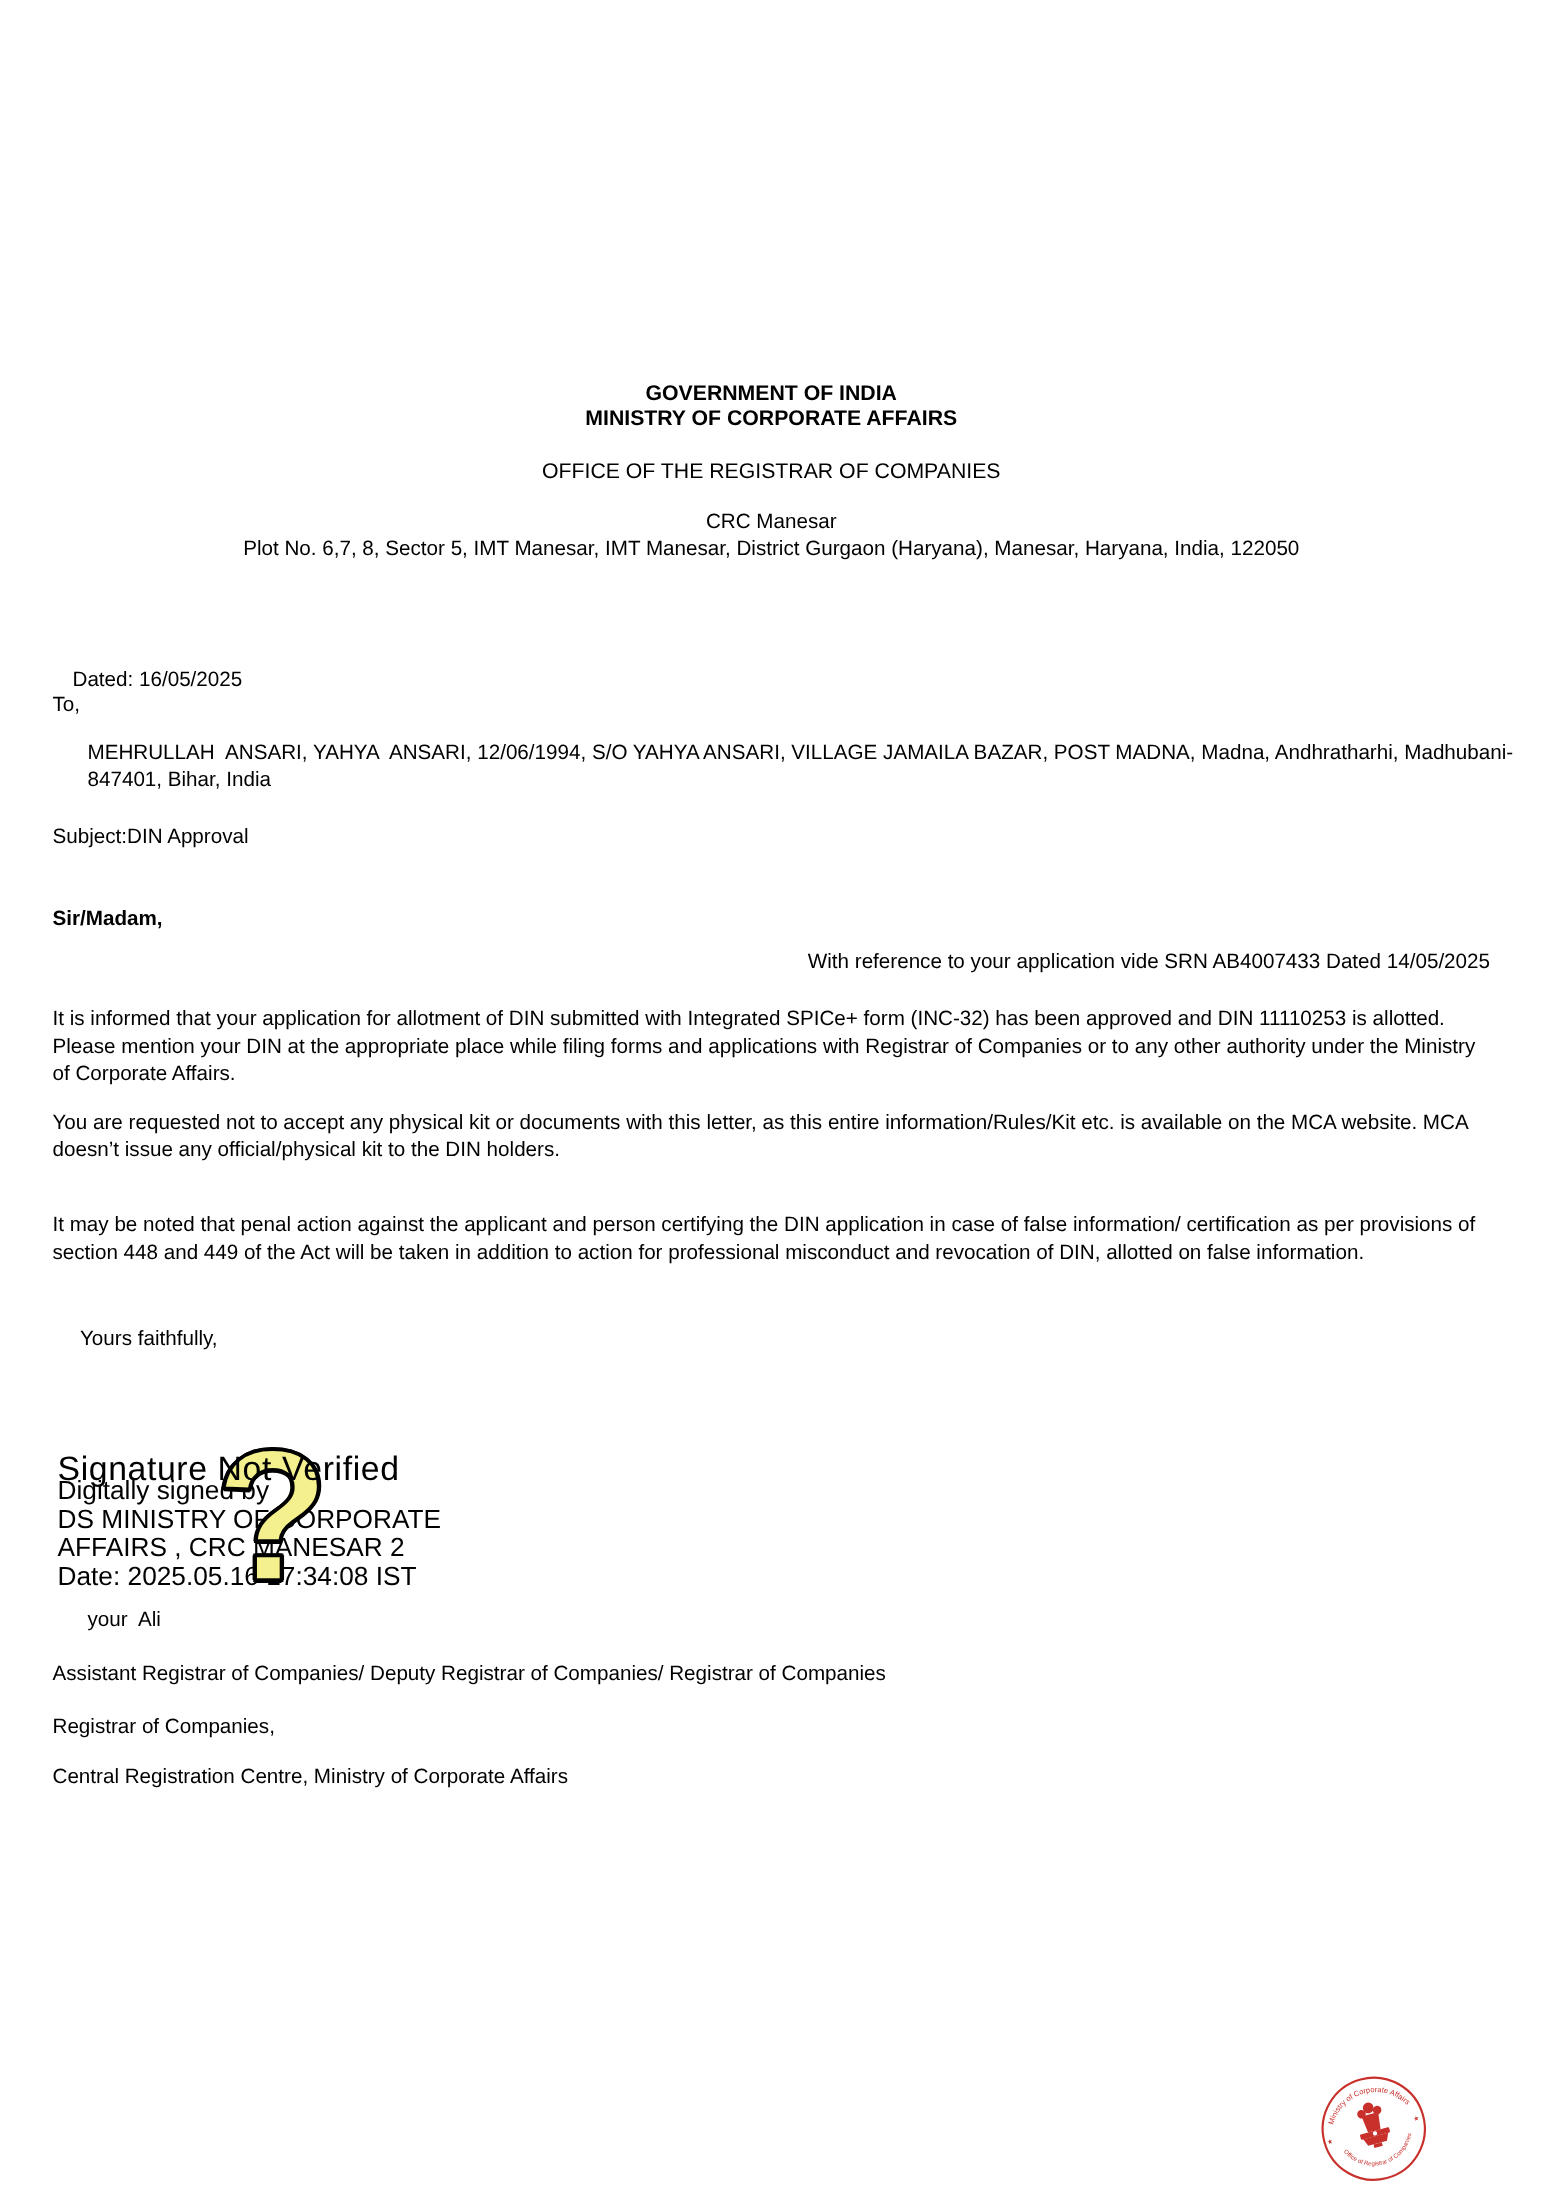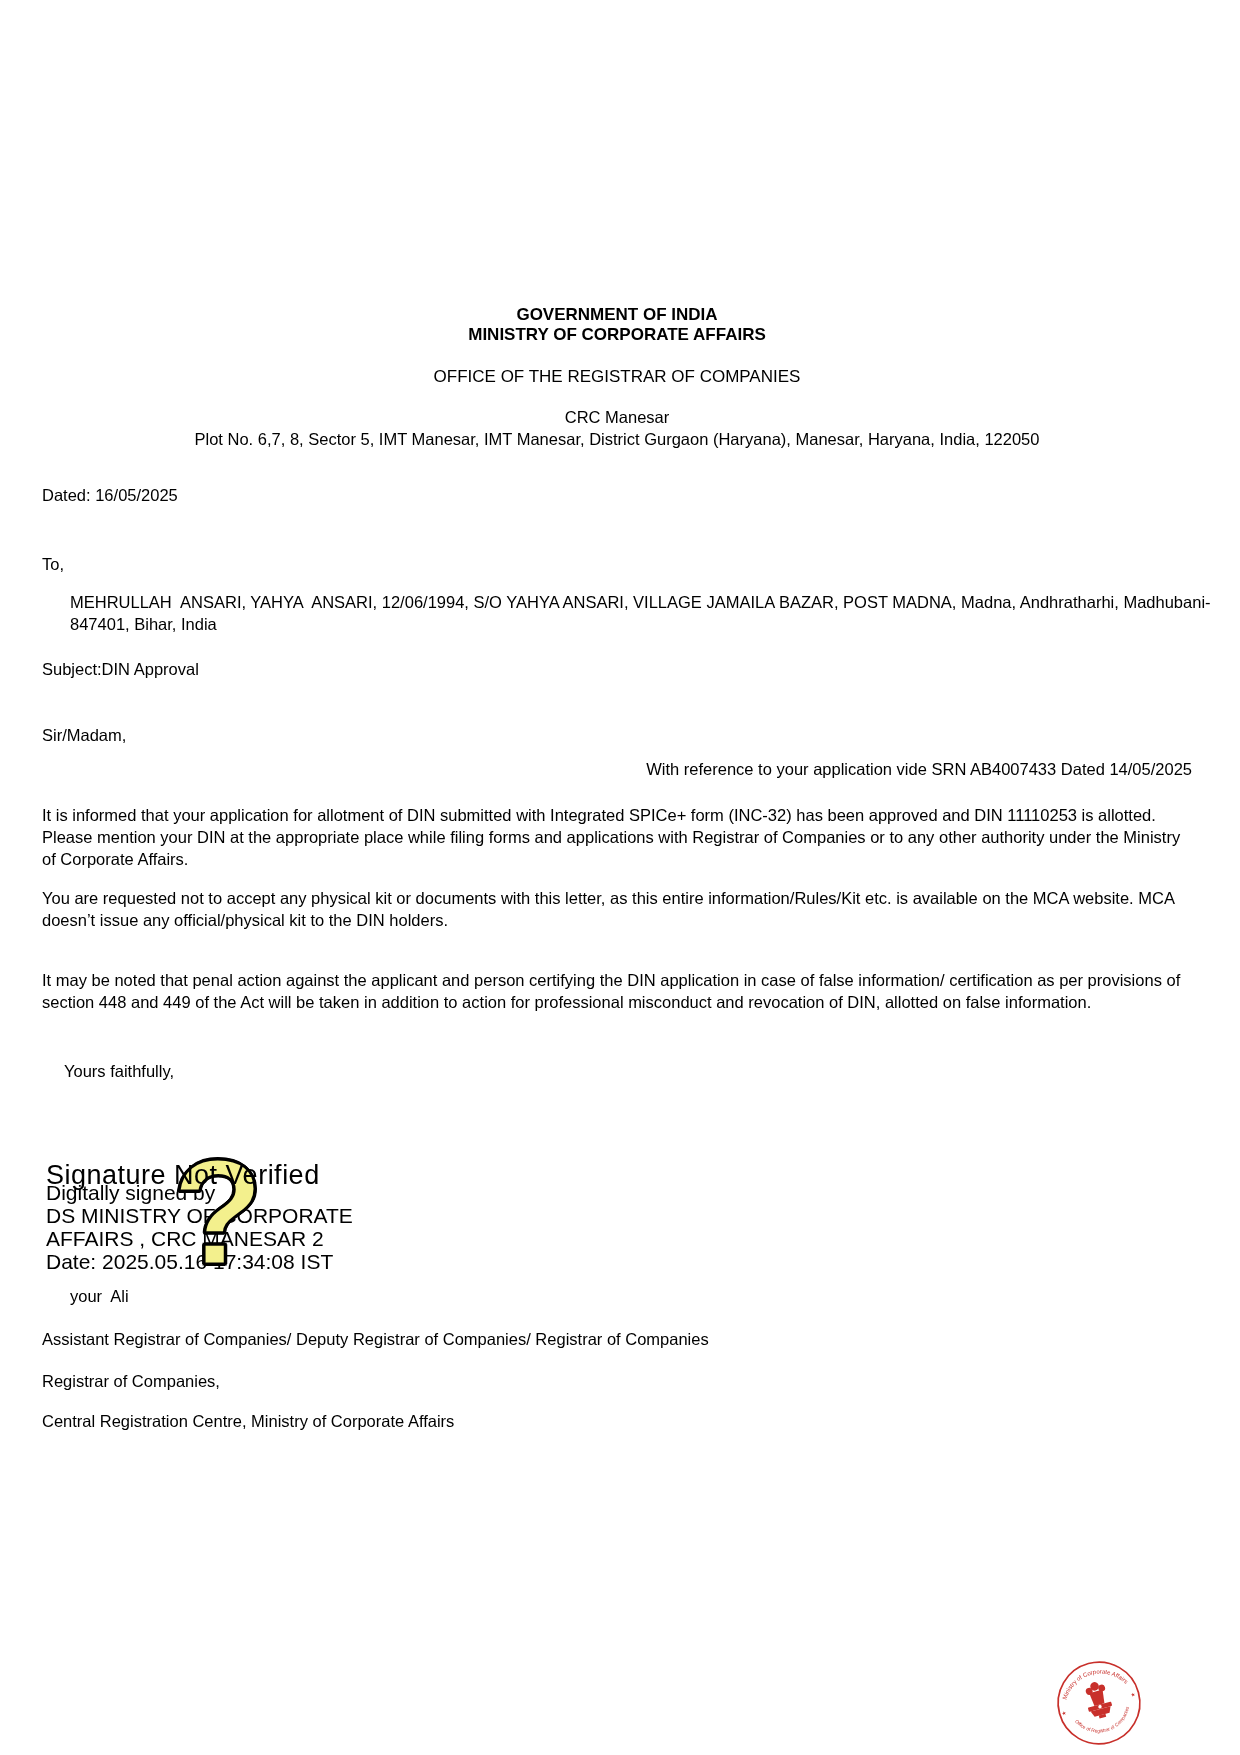--- a/index.html
+++ b/index.html
@@ -16,25 +16,25 @@
   .bold{font-weight:bold;}
   .body-text{font-size:16.5px;line-height:22px;}
   .pre{white-space:pre-wrap;margin-left:28px;}
 
   .hdr-gov{top:305px;font-size:17px;}
   .hdr-min{top:325px;font-size:17px;}
   .hdr-office{top:366px;font-size:17px;}
   .hdr-centre{top:406px;}
   .hdr-address{top:428px;}
 
-  .dated{top:484px;}
+  .dated{top:533px;margin-left:16px;}
   .to-label{top:553px;}
   .recipient{top:591px;}
   .subject{top:658px;}
-  .salutation{top:724px;}
+  .salutation{top:724px;font-weight:bold;}
   .reference{top:758px;text-align:right;}
   .para-approval{top:804px;}
   .para-kit{top:887px;}
   .para-penal{top:969px;}
   .closing{top:1060px;margin-left:22px;}
 
   .sig-status{
     top:1136px;left:46px;width:500px;
     font-size:27px;letter-spacing:0.5px;
     z-index:3;

